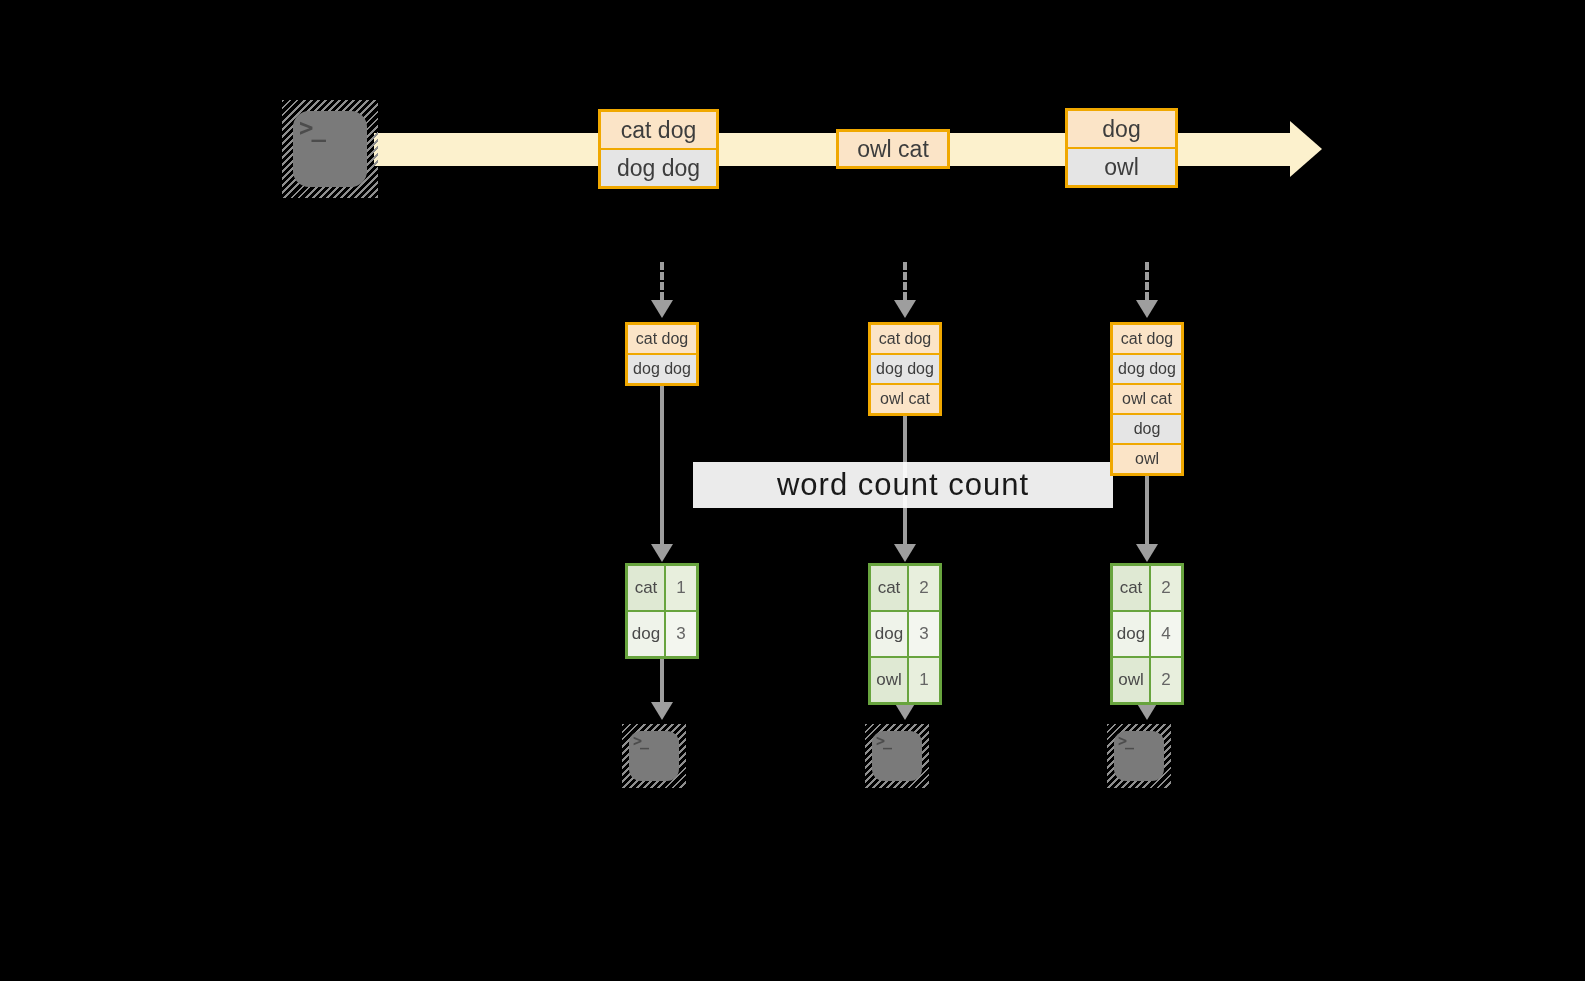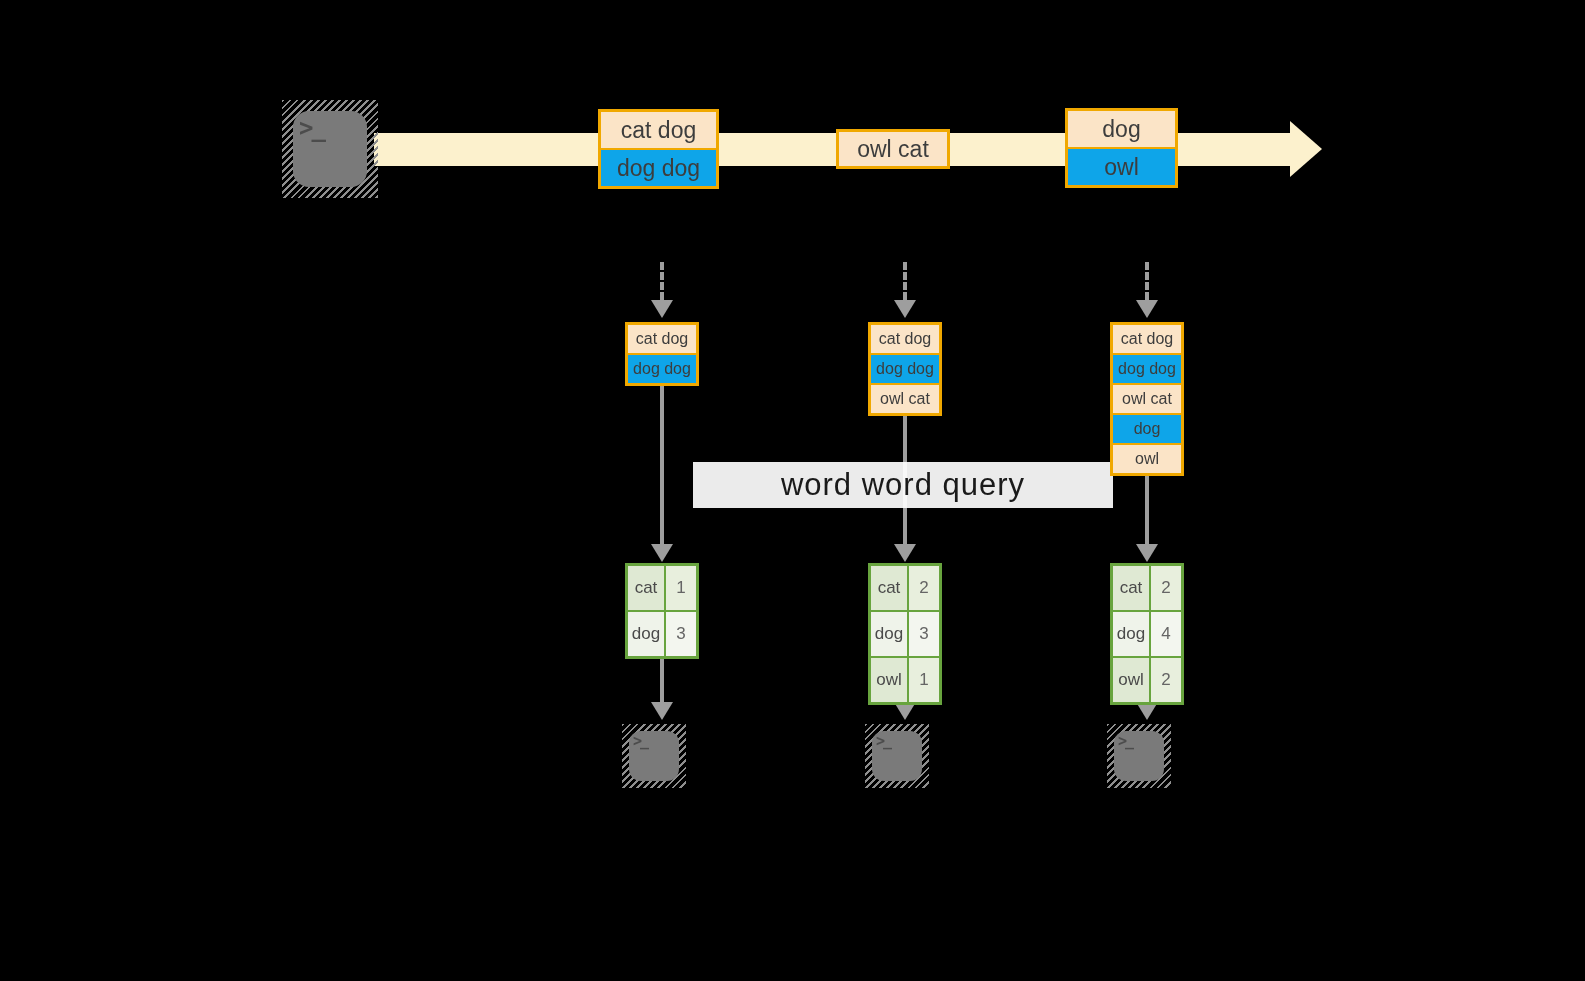--- a/index.html
+++ b/index.html
@@ -23,21 +23,21 @@
   .band{position:absolute;left:374px;top:133px;width:916px;height:33px;background:#fcf1cd;z-index:0;}
   .band-head{position:absolute;left:1290px;top:121px;width:0;height:0;z-index:0;
              border-top:28px solid transparent;border-bottom:28px solid transparent;
              border-left:32px solid #fcf1cd;}
 
   
   .obox{position:absolute;background:#f0a800;padding:3px;box-sizing:border-box;
         display:flex;flex-direction:column;gap:2px;}
   .obox .cell{display:flex;align-items:center;justify-content:center;color:#3d3d3d;}
   .fill-a{background:#fbe4c7;}  
-  .fill-b{background:#0ea5e9;text-align:center;}  
+  .fill-b{background:#e5e5e5;text-align:center;}  
   .batch{z-index:5;}
   .batch .cell{height:36px;font-size:23px;}
   .batch-single .cell{height:34px;}
   .buffer{z-index:6;width:74px;}
   .buffer .cell{height:28px;font-size:16px;}
 
   
   .dash{position:absolute;width:0;height:38px;top:262px;border-left:4px dashed #9e9e9e;z-index:4;}
   .ahead{position:absolute;width:0;height:0;border-left:11px solid transparent;
          border-right:11px solid transparent;border-top:18px solid #9e9e9e;z-index:3;}
@@ -102,21 +102,21 @@
   </div>
   <div class="obox buffer" style="left:1110px;top:322px;">
     <div class="cell fill-a">cat dog</div>
     <div class="cell fill-b">dog dog</div>
     <div class="cell fill-a">owl cat</div>
     <div class="cell fill-b">dog</div>
     <div class="cell fill-a">owl</div>
   </div>
 
   <div class="label-bg"></div>
-  <div class="label-text">word word query</div>
+  <div class="label-text">word count count</div>
 
   <div class="vline" style="left:660px;top:384px;height:160px;"></div>
   <div class="vline" style="left:903px;top:414px;height:130px;"></div>
   <div class="vline" style="left:1145px;top:474px;height:70px;"></div>
   <div class="ahead" style="left:651px;top:544px;"></div>
   <div class="ahead" style="left:894px;top:544px;"></div>
   <div class="ahead" style="left:1136px;top:544px;"></div>
 
   <div class="gtable" style="left:625px;top:563px;">
     <div class="cell g-word-a">cat</div>

